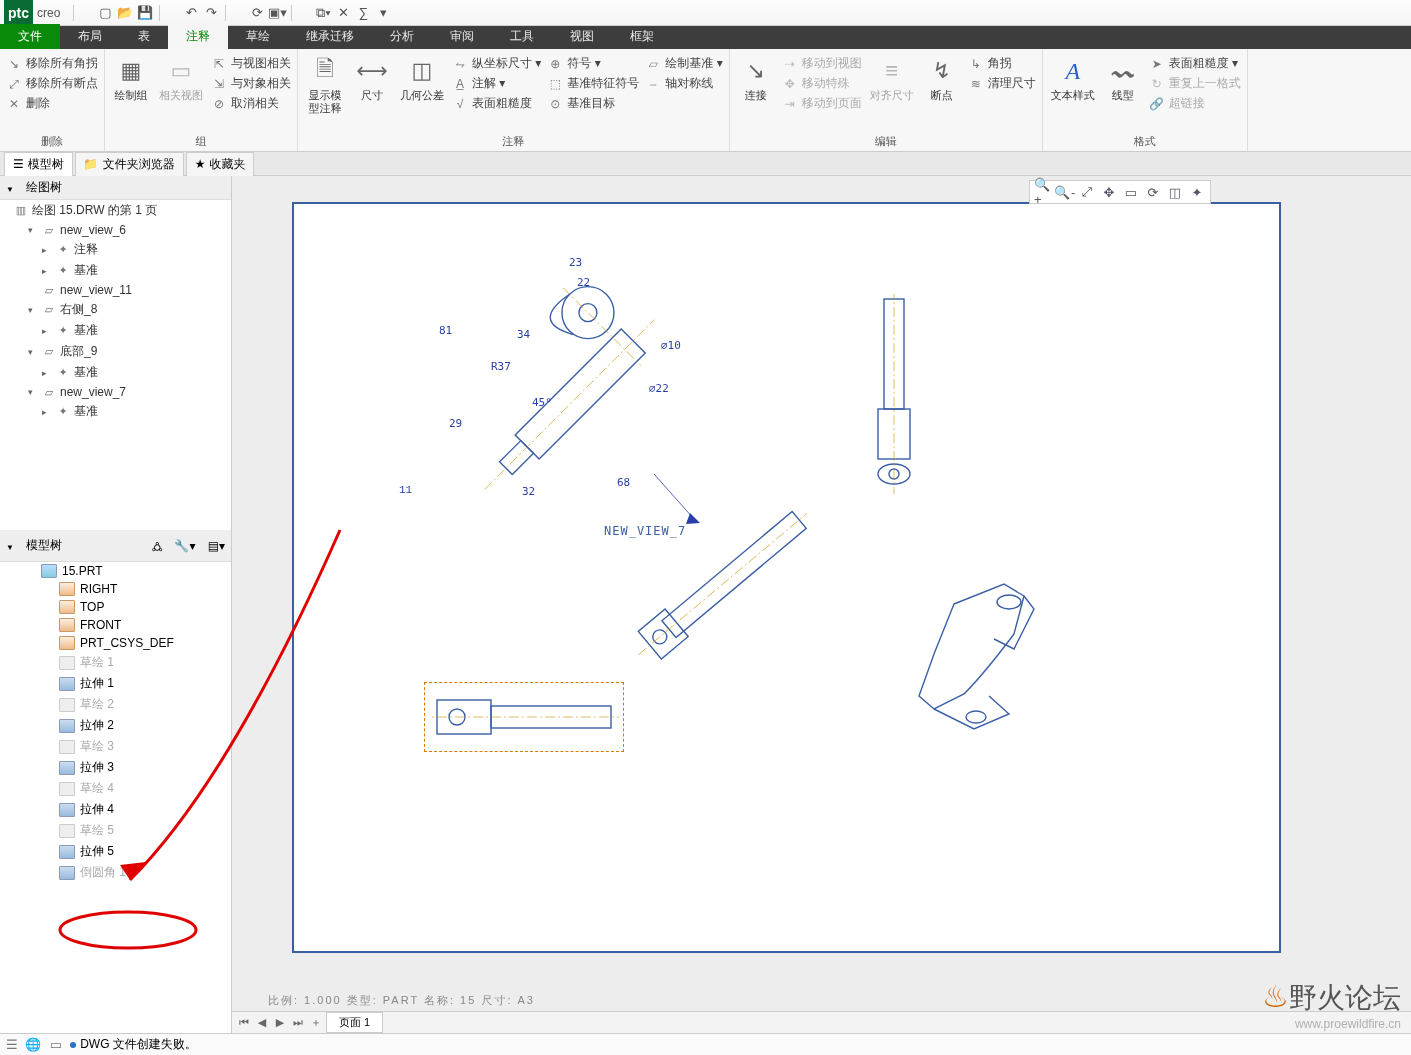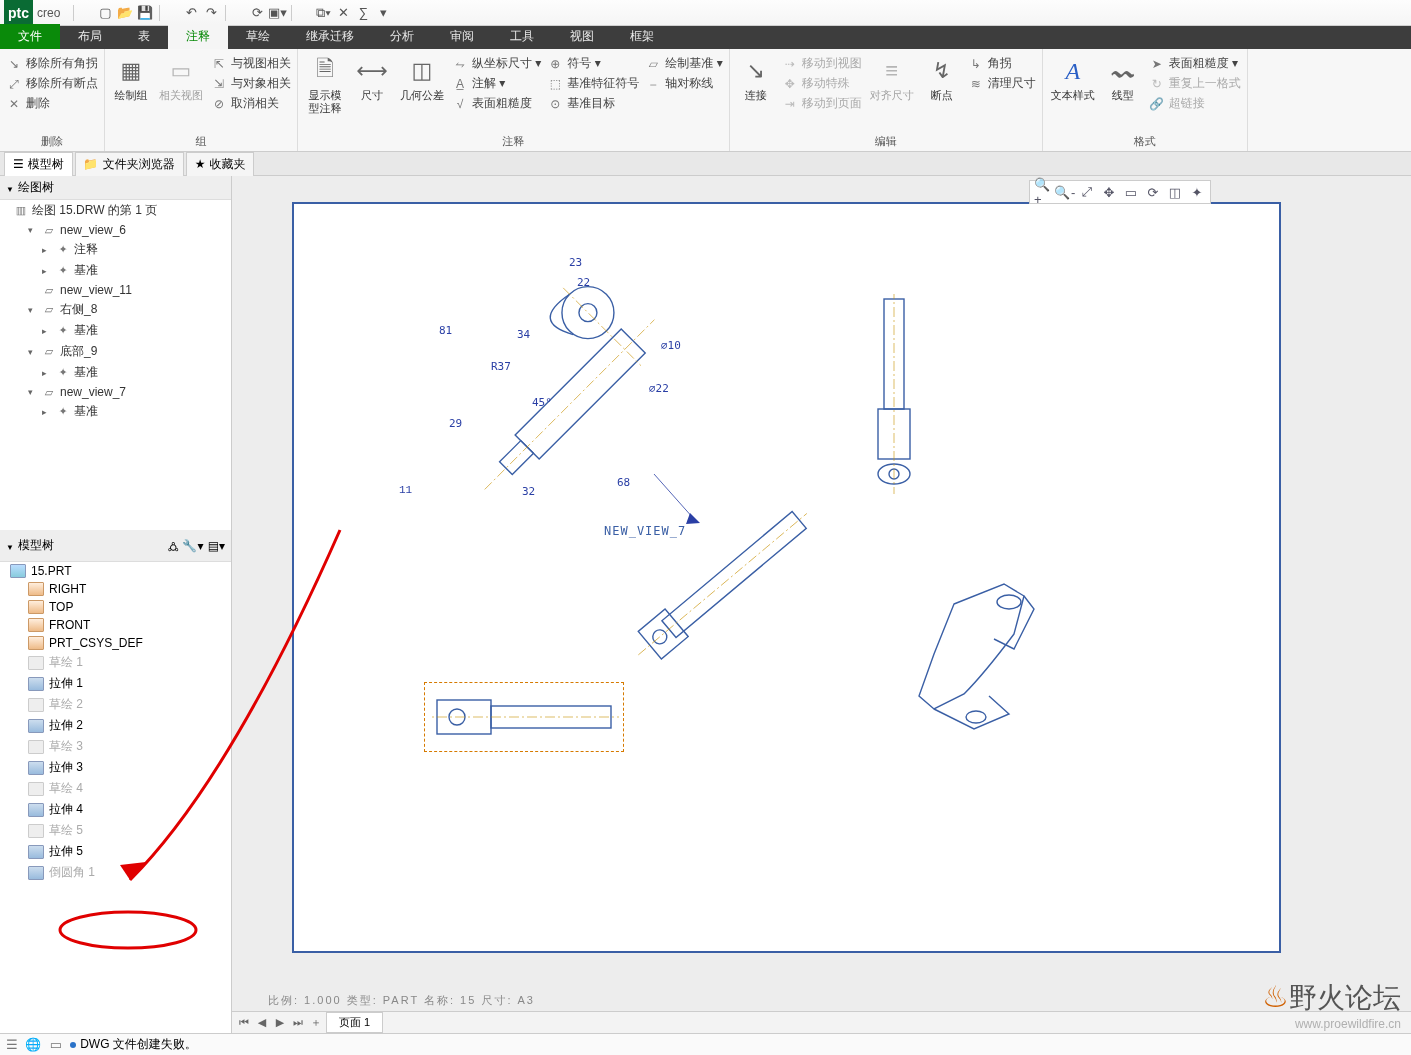--- a/index.html
+++ b/index.html
@@ -35,28 +35,28 @@
 .rrow.disabled .mini-ico { color:#bbb;}
 
 
 .browser-tabs { height:24px; background:#e8e8e8; border-bottom:1px solid #ccc; display:flex; align-items:center; padding-left:4px; gap:2px;}
 .browser-tabs .btab { padding:3px 8px; font-size:11px; background:#f5f5f5; border:1px solid #ccc; border-bottom:none; display:flex; align-items:center; gap:4px;}
 .browser-tabs .btab.active { background:#fff;}
 
 
 .main { display:flex; height: calc(100% - 26px - 23px - 103px - 24px - 22px); }
 .sidebar { width:232px; background:#fff; border-right:1px solid #ccc; display:flex; flex-direction:column; overflow:hidden;}
-.panel-hdr { background:#eee; padding:3px 6px; font-size:11px; border-bottom:1px solid #ddd; display:flex; align-items:center; gap:4px;}
+.panel-hdr { background:#eee; padding:3px 6px; font-size:11px; border-bottom:1px solid #ddd; display:flex; align-items:center; gap:12px;}
 .panel-hdr .caret::before { content:"▼"; font-size:8px;}
 .tree { flex:0 0 auto; overflow:auto; font-size:11px;}
 .tree ul { list-style:none; padding-left:14px;}
 .tree li { padding:2px 0; display:flex; align-items:center; gap:4px; color:#333;}
 .tree .exp { width:10px; font-size:9px; color:#666; cursor:pointer;}
 .tree .ico { width:14px; height:14px; display:inline-flex; align-items:center; justify-content:center; color:#777; font-size:11px;}
-.mtree { flex:1; overflow:auto;}
+.mtree { flex:1; overflow:auto;padding-left:31px;}
 .mtree ul { list-style:none; padding-left:6px;}
 .mtree li { padding:2px 0 2px 4px; display:flex; align-items:center; gap:5px; font-size:11px;}
 .mtree .ico { width:16px; height:14px; background:linear-gradient(#cde,#9bd); border:1px solid #89b; border-radius:1px;}
 .mtree .ico.datum { background:linear-gradient(#fed,#eb8); border-color:#c96;}
 .mtree .ico.sketch { background:#eee; border-color:#ccc;}
 .mtree li.dim { color:#aaa;}
 
 
 .canvas-wrap { flex:1; background:#ededed; position:relative; display:flex; flex-direction:column;}
 .view-tools { position:absolute; top:4px; right:200px; background:#fff; border:1px solid #ccc; padding:2px 4px; display:flex; gap:4px; z-index:5;}

